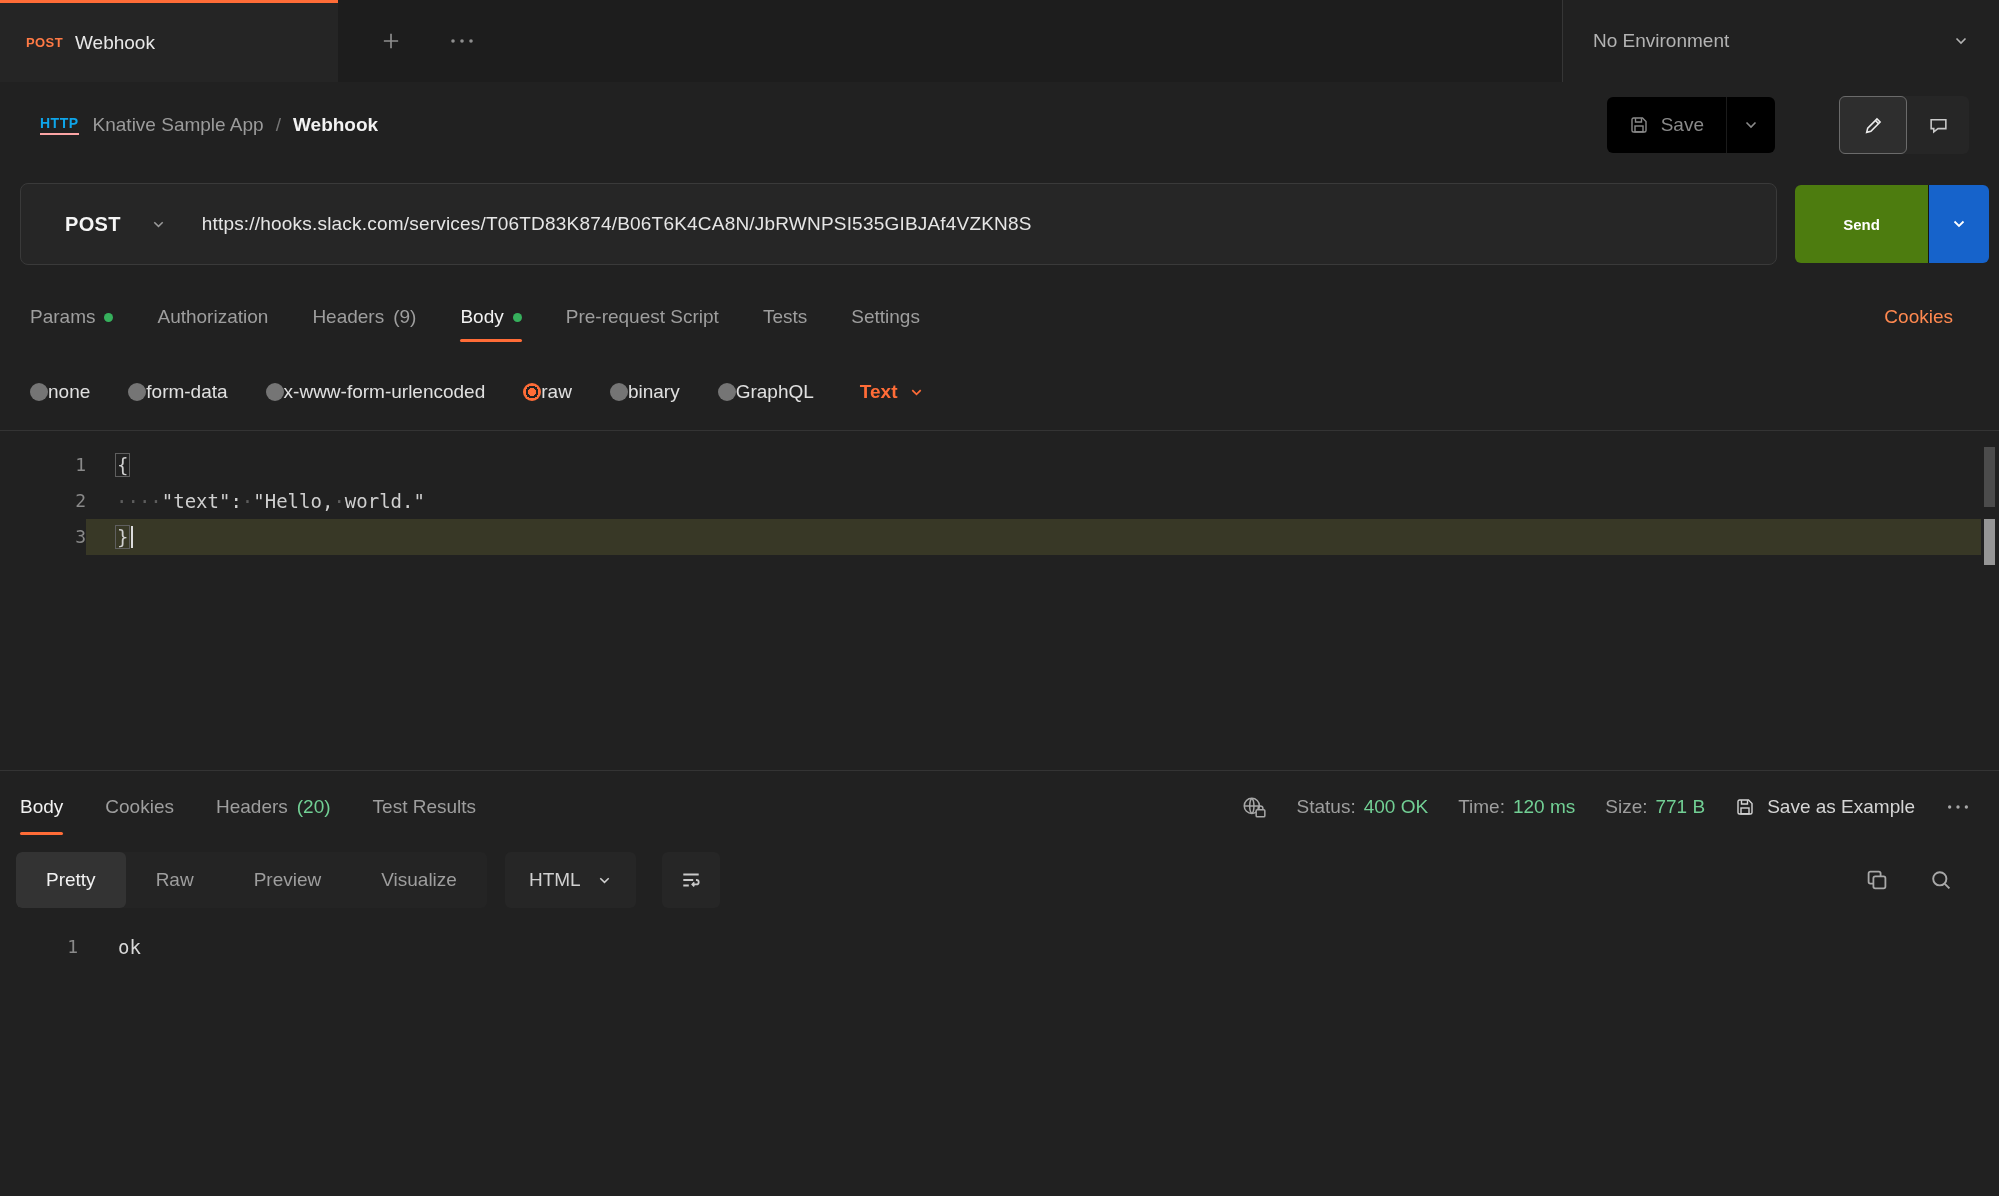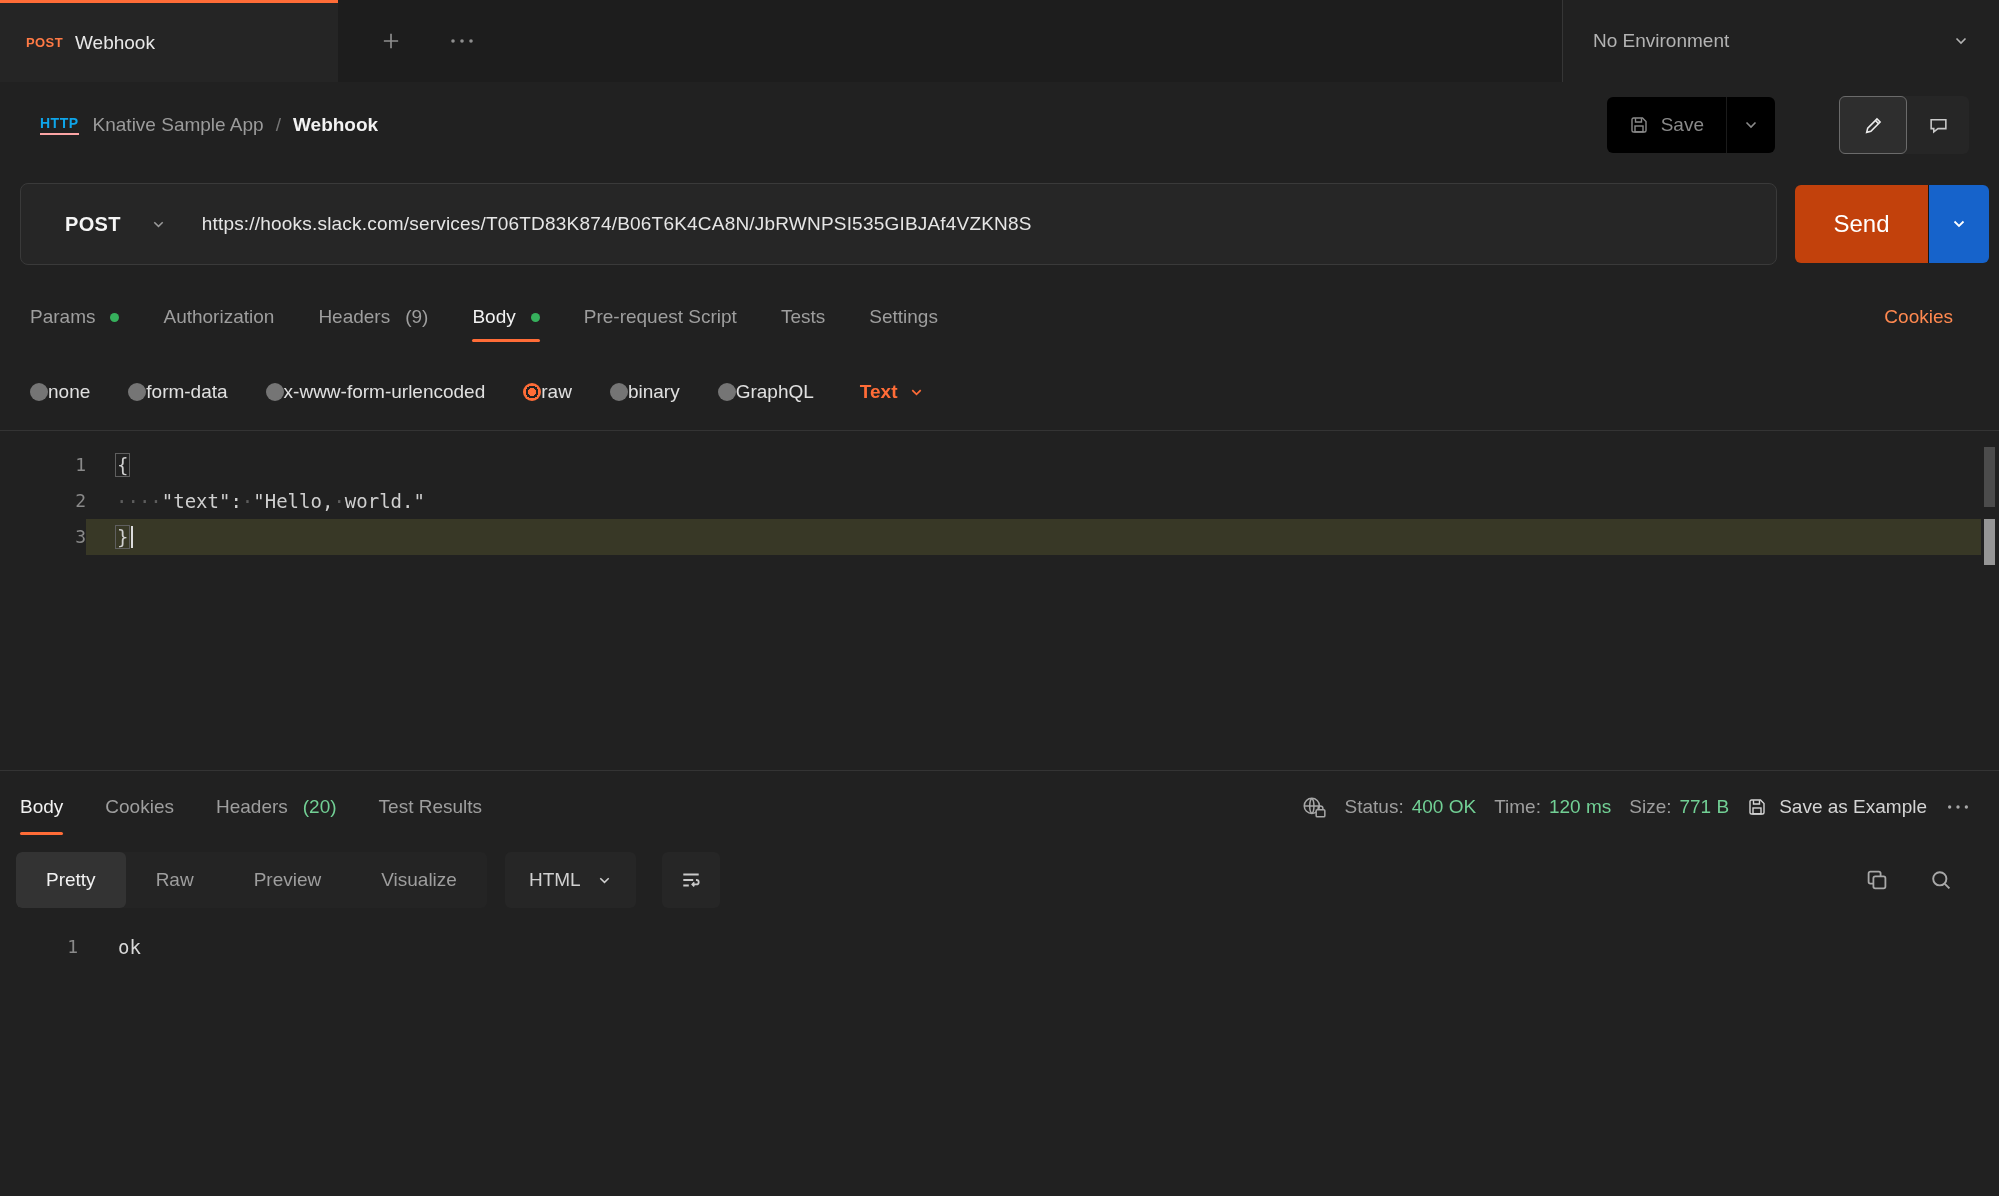--- a/index.html
+++ b/index.html
@@ -53,27 +53,27 @@
   .url-row { height: 112px; display: flex; align-items: center; padding: 0 10px 0 20px; gap: 18px; }
   .url-box {
     flex: 1; height: 82px; background: #262626; border: 1px solid #3a3a3a; border-radius: 8px;
     display: flex; align-items: center;
   }
   .method-select { display: flex; align-items: center; gap: 30px; padding: 0 36px 0 44px; cursor: pointer; }
   .method-select .method-label { color: #f5f5f5; font-size: 20px; font-weight: 600; letter-spacing: .3px; }
   .method-select .chev { color: #9a9a9a; }
   .url-text { color: #e6e6e6; font-size: 19px; letter-spacing: .2px; white-space: nowrap; overflow: hidden; cursor: text; }
   .send-group { display: flex; align-items: stretch; height: 78px; border-radius: 6px; overflow: hidden; }
-  .send-btn { width: 133px; background: #c2410c; border: none; color: #fff; font-size: 24px; font-weight: 400; cursor: pointer; font-family: inherit; }
+  .send-btn { width: 133px; background: #4d7c0f; border: none; color: #fff; font-size: 15px; font-weight: 700; cursor: pointer; font-family: inherit; }
   .send-divider { width: 1px; background: rgba(0,0,0,.35); }
   .send-chevron { width: 60px; background: #1663cb; border: none; color: #fff; display: flex; align-items: center; justify-content: center; cursor: pointer; }
 
   
   .req-tabs { height: 74px; display: flex; align-items: stretch; padding: 0 46px 0 30px; gap: 44px; font-size: 19px; color: #9e9e9e; }
-  .rtab { display: flex; align-items: center; gap: 15px; position: relative; cursor: pointer; }
+  .rtab { display: flex; align-items: center; gap: 9px; position: relative; cursor: pointer; }
   .rtab.active { color: #f2f2f2; }
   .rtab.active::after { content: ""; position: absolute; left: 0; right: 0; bottom: 12px; height: 3px; background: #ff6c37; border-radius: 2px; }
   .rtab .dot { width: 9px; height: 9px; border-radius: 50%; background: #36b05c; }
   .rtab .count { color: #9e9e9e; }
   .cookies-link { margin-left: auto; align-self: center; color: #ff8950; font-size: 19px; font-weight: 500; cursor: pointer; text-decoration: none; }
 
   
   .body-type-row { height: 76px; display: flex; align-items: center; gap: 38px; padding: 0 30px; font-size: 19px; color: #e0e0e0; }
   .bt { display: flex; align-items: center; cursor: pointer; }
   .radio { width: 18px; height: 18px; border-radius: 50%; background: #757575; }
@@ -91,21 +91,21 @@
   .ed-row .brace { box-shadow: 0 0 0 1px #5f5f5f; padding: 0 1px; }
   .cursor { display: inline-block; width: 2px; height: 22px; background: #dcdcdc; vertical-align: -4px; margin-left: 2px; }
   .ed-scroll-a { position: absolute; right: 4px; top: 16px; width: 11px; height: 60px; background: #4c4c4c; }
   .ed-scroll-b { position: absolute; right: 4px; top: 88px; width: 11px; height: 46px; background: #969696; }
 
   
   .response { border-top: 1px solid #343434; }
   .resp-header { height: 72px; display: flex; align-items: stretch; padding: 0 28px 0 20px; gap: 42px; font-size: 19px; color: #9e9e9e; }
   .resp-header .rtab.active::after { bottom: 8px; }
   .count-green { color: #72d095; }
-  .resp-meta { margin-left: auto; display: flex; align-items: center; gap: 18px; }
+  .resp-meta { margin-left: auto; display: flex; align-items: center; gap: 30px; }
   .stat { display: flex; align-items: center; gap: 8px; }
   .stat .k { color: #9e9e9e; }
   .stat .v { color: #72d095; }
   .save-example { display: flex; align-items: center; gap: 12px; color: #d5d5d5; cursor: pointer; }
   .meta-icon { color: #a8a8a8; cursor: pointer; background: none; border: none; display: flex; align-items: center; }
 
   
   .resp-toolbar { height: 74px; display: flex; align-items: center; padding: 0 46px 0 16px; }
   .vtabs { display: flex; align-items: stretch; height: 56px; background: #242424; border-radius: 6px; overflow: hidden; font-size: 19px; }
   .vtab { padding: 16px 30px; display: flex; align-items: center; color: #9e9e9e; cursor: pointer; }

